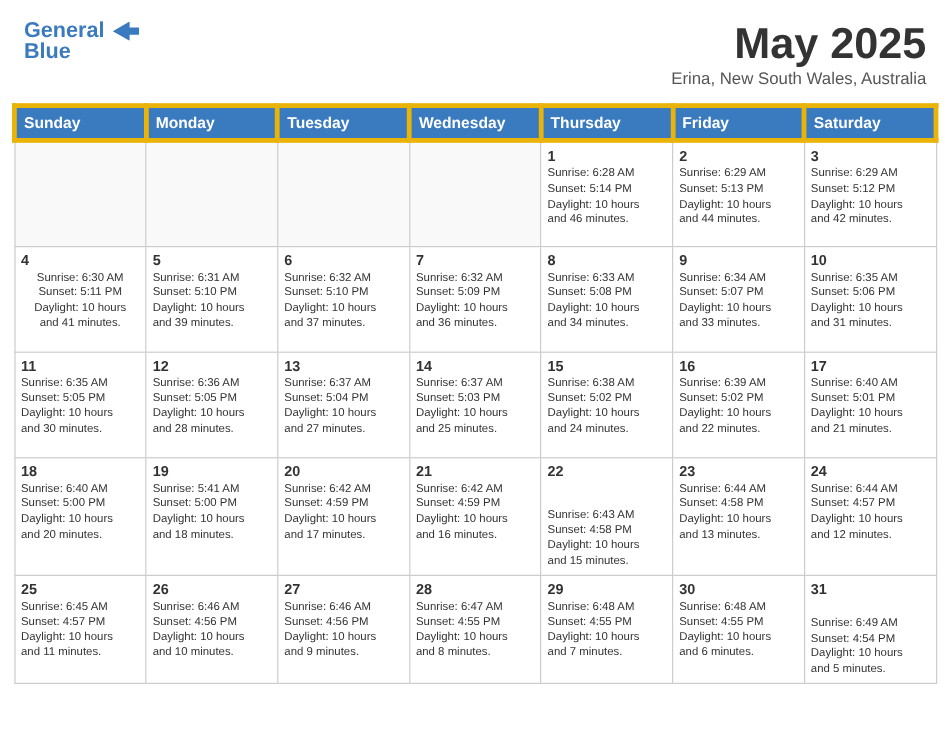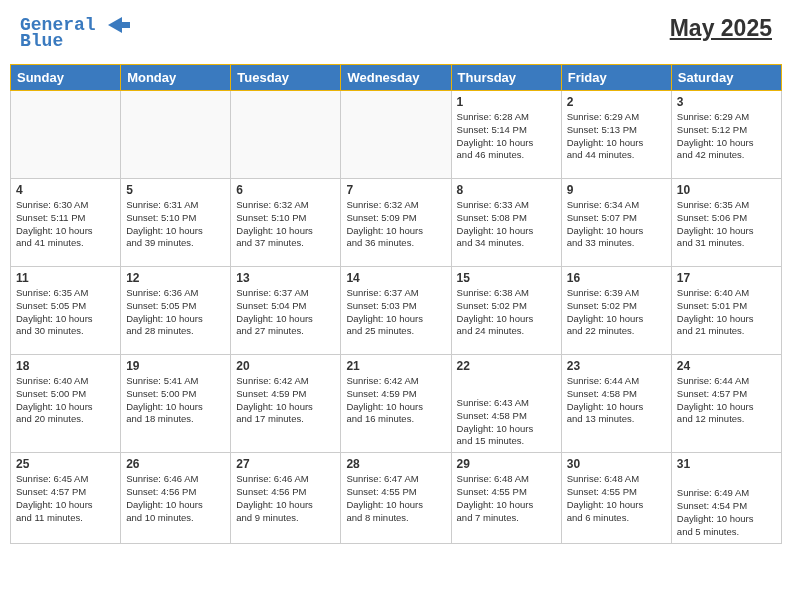--- a/index.html
+++ b/index.html
@@ -14,47 +14,45 @@
       display: flex;
       justify-content: space-between;
       align-items: flex-start;
       margin-bottom: 8px;
       padding: 5px 10px;
     }
     .logo {
       display: flex;
       flex-direction: column;
       align-items: flex-start;
-      font-family: Liberation Mono, monospace;
     }
     .title-block {
       text-align: right;
     }
     .month-title {
-      font-size: 23px;
+      font-size: 36px;
       font-weight: bold;
       color: #333;
-      text-decoration: underline;
     }
     .subtitle {
       font-size: 14px;
       color: #555;
     }
     .calendar {
       width: 100%;
       border-collapse: collapse;
       border: 1px solid #ccc;
     }
     .calendar th {
       background-color: #3a7abf;
       color: white;
       font-size: 13px;
       font-weight: bold;
       padding: 5px 6px;
-      border: 1px solid #eab308;
+      border: 4px solid #eab308;
       text-align: left;
     }
     .calendar td {
       border: 1px solid #ccc;
       vertical-align: top;
       padding: 4px 5px;
       font-size: 10px;
       color: #333;
       background: #fff;
       width: calc(100% / 7);
@@ -103,20 +101,21 @@
         <span class="gen-blue">General</span>
         <svg width="22" height="16" viewBox="0 0 22 16" style="display:inline-block;vertical-align:middle;margin-left:2px;" xmlns="http://www.w3.org/2000/svg">
           <polygon points="0,8 14,0 14,5 22,5 22,11 14,11 14,16" fill="#3a7abf"></polygon>
         </svg>
       </span>
     </div>
     <div class="logo-second-line">Blue</div>
   </div>
   <div class="title-block">
     <div class="month-title">May 2025</div>
+    <div class="subtitle">Erina, New South Wales, Australia</div>
   </div>
 </div>
 
 <table class="calendar">
   <thead>
     <tr>
     <th>Sunday</th>
         <th>Monday</th>
         <th>Tuesday</th>
         <th>Wednesday</th>
@@ -149,21 +148,21 @@
           <div class="day-number">3</div>
           <div class="day-info" style="white-space: pre-line;">Sunrise: 6:29 AM
 Sunset: 5:12 PM
 Daylight: 10 hours
 and 42 minutes.</div>
         </td>
       </tr>
       <tr>
         <td>
           <div class="day-number">4</div>
-          <div class="day-info" style="white-space: pre-line;">Sunrise: 6:30 AM
+          <div class="day-info" style="white-space: pre-line; text-align: center;">Sunrise: 6:30 AM
 Sunset: 5:11 PM
 Daylight: 10 hours
 and 41 minutes.</div>
         </td>
         <td>
           <div class="day-number">5</div>
           <div class="day-info" style="white-space: pre-line;">Sunrise: 6:31 AM
 Sunset: 5:10 PM
 Daylight: 10 hours
 and 39 minutes.</div>

